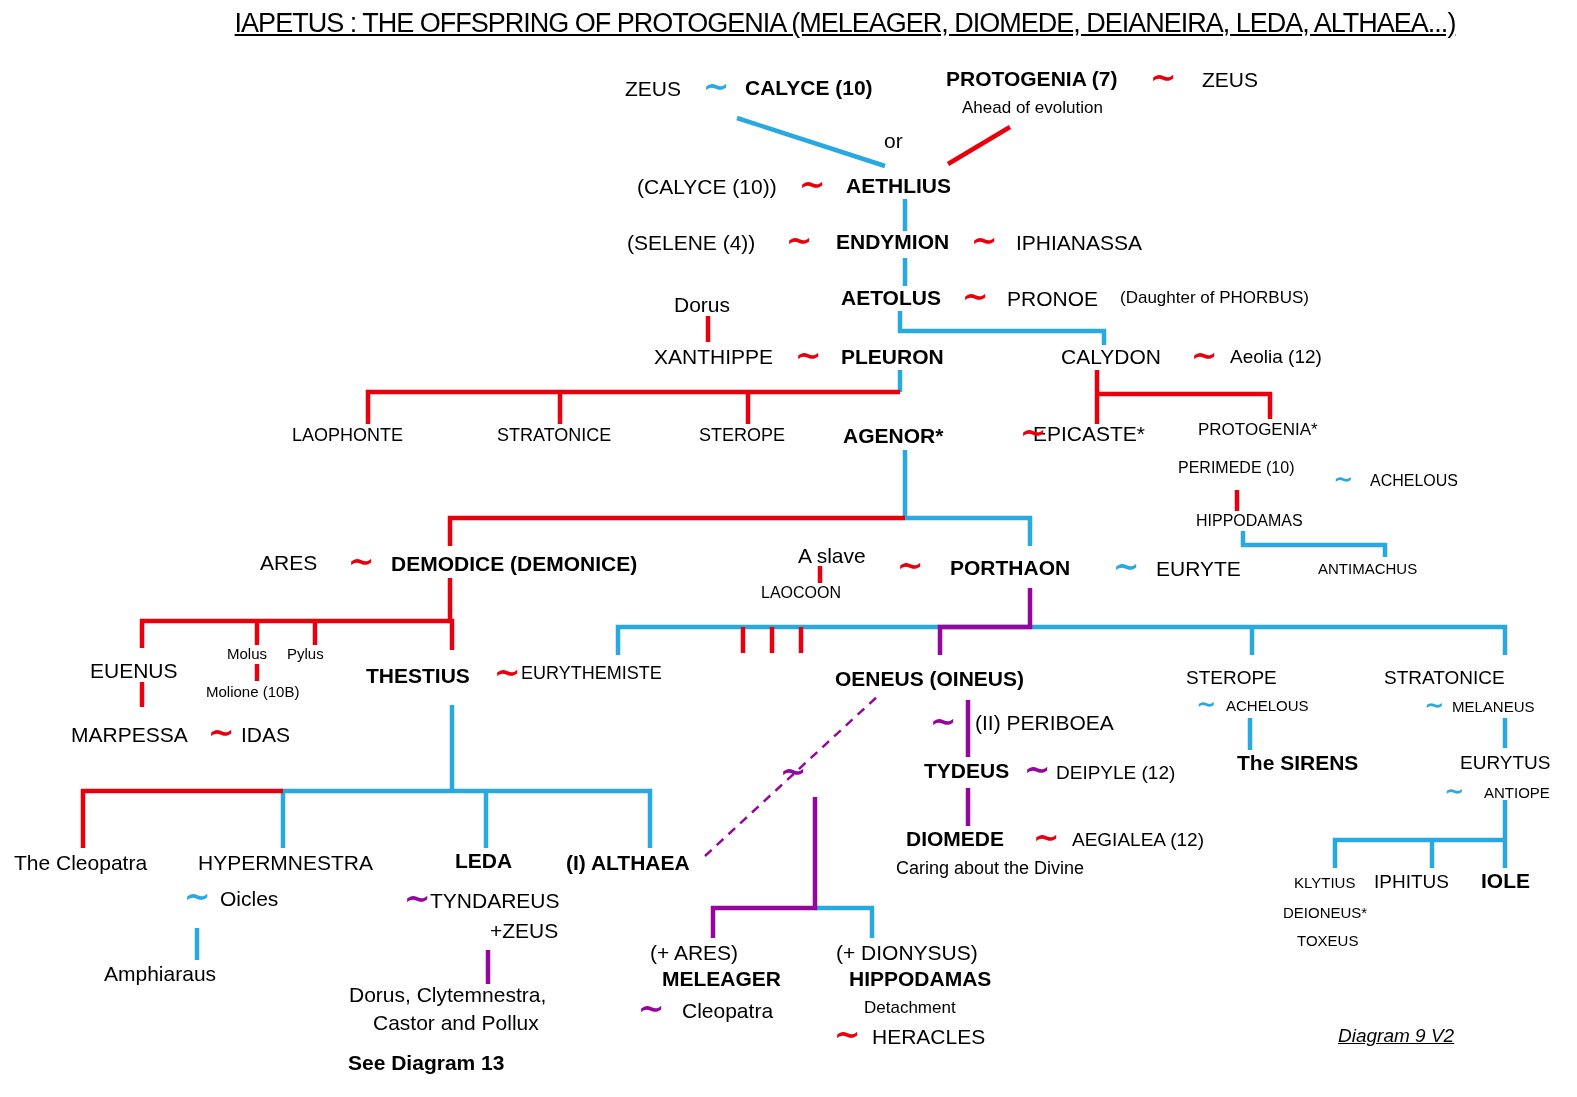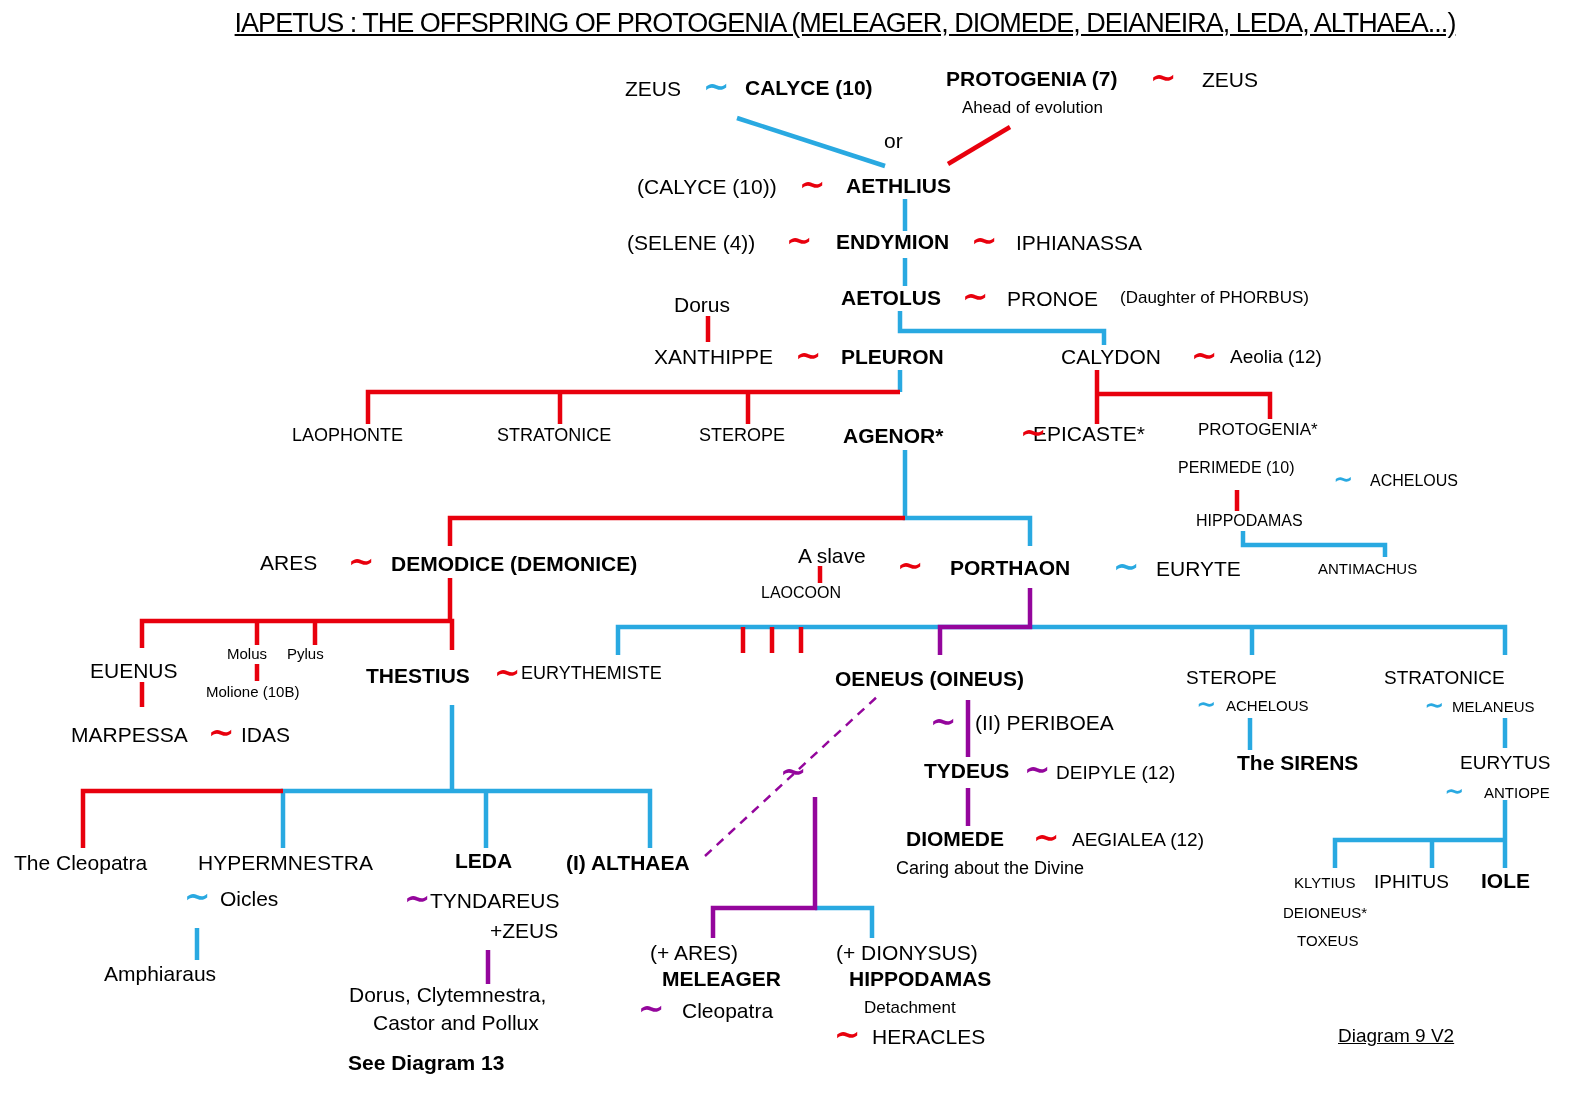--- a/index.html
+++ b/index.html
@@ -1,21 +1,21 @@
 <!DOCTYPE html>
 <html><head>
 <meta charset="utf-8">
 <style>
   html,body{margin:0;padding:0;background:#ffffff;}
   #canvas{position:relative;width:1577px;height:1097px;background:#ffffff;overflow:hidden;
           font-family:"Liberation Sans",sans-serif;}
   .wires{position:absolute;left:0;top:0;}
   .lbl{position:absolute;font-size:21px;color:#000;white-space:nowrap;line-height:1.05;}
   .b{font-weight:bold;}
-  .u{text-decoration:underline;}
+  .u{text-decoration:underline;font-style:italic;}
   .s19{font-size:19px;}
   .s18{font-size:18px;}
   .s17{font-size:17px;}
   .s16{font-size:16px;}
   .s15{font-size:15px;}
   .title{position:absolute;left:160px;top:8px;width:1370px;text-align:center;font-size:27px;
          letter-spacing:-1px;text-decoration:underline;}
   .tilde{position:absolute;font-family:"DejaVu Sans",sans-serif;font-weight:bold;font-size:32px;
          line-height:0.9;white-space:nowrap;}
   .tilde.sm{font-size:24px;}

